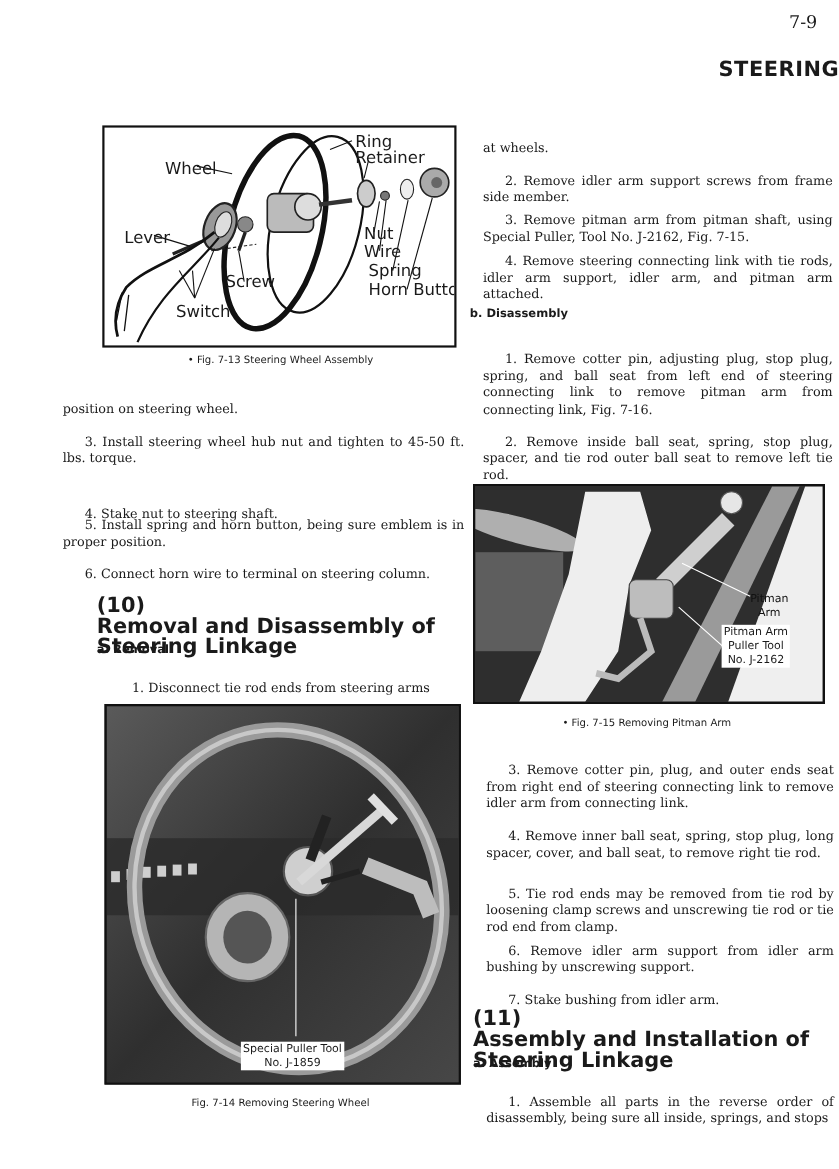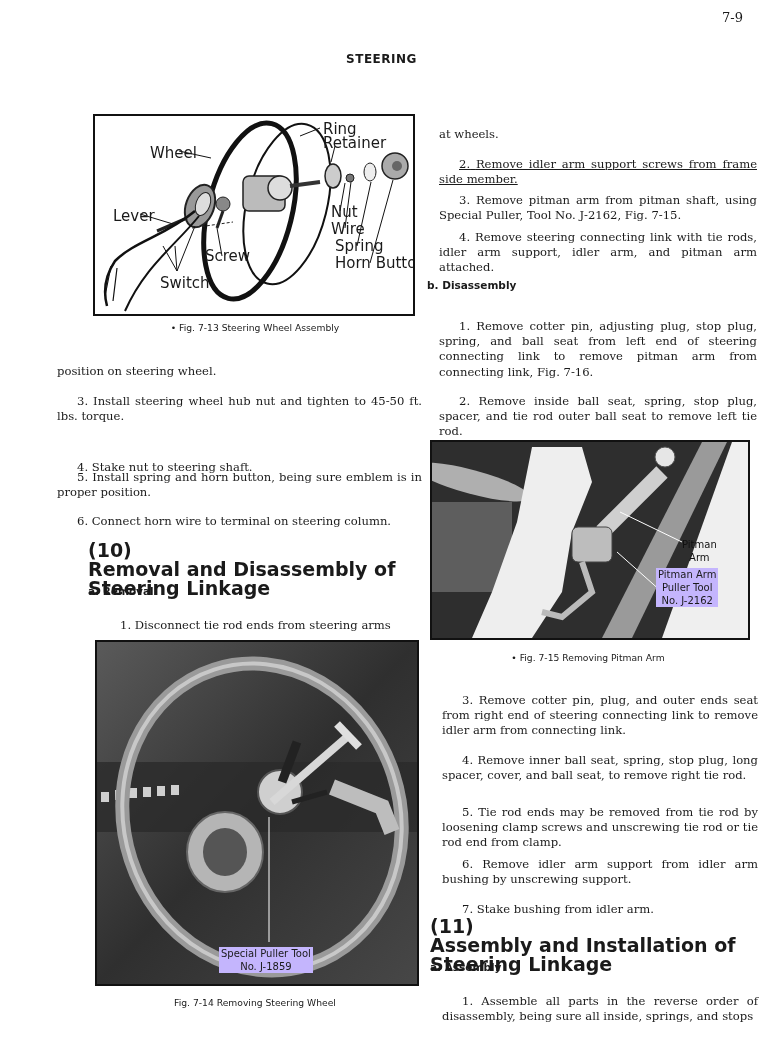--- a/index.html
+++ b/index.html
@@ -1,32 +1,32 @@
 <!DOCTYPE html>
 <html><head>
   <meta charset="utf-8">
   <style>
     html, body { margin: 0; padding: 0; background: #ffffff; }
     body { width: 763px; height: 1063px; position: relative; overflow: hidden; color: #1a1a1a; }
     .serif { font-family: "DejaVu Serif", "Liberation Serif", serif; }
     .sans { font-family: "DejaVu Sans", "Liberation Sans", sans-serif; }
     .abs { position: absolute; }
-    .page-number { right: 20px; top: 10px; font-size: 13px; }
-    .running-head { left: 0; width: 763px; top: 52px; text-align: center; font-size: 12px; font-weight: bold; letter-spacing: 0.5px; }
+    .page-number { right: 20px; top: 10px; font-size: 16px; }
+    .running-head { left: 0; width: 763px; top: 52px; text-align: right; font-size: 19px; font-weight: bold; letter-spacing: 0.5px; }
     .para { font-size: 11.6px; line-height: 15.2px; text-align: justify; margin: 12px; }
     .para .indent { display: inline-block; width: 20px; }
     .caption { font-size: 9.2px; text-align: center; }
     .subhead { font-size: 10.5px; font-weight: bold; }
     .section-head { font-size: 19px; font-weight: bold; line-height: 19px; }
     .section-head .num { display: inline-block; width: 55px; }
     .section-head .ttl { display: inline-block; vertical-align: top; }
     .figure-frame { border: 2px solid #111; background: #fff; overflow: hidden; }
     .photo { background: #3a3a3a; }
     .label { font-size: 15px; position: absolute; white-space: nowrap; }
-    .label-box { background: #c4b5fd; padding: 0 2px; font-size: 10px; line-height: 13px; text-align: center; position: absolute; }
+    .label-box { background: #ffffff; padding: 0 2px; font-size: 10px; line-height: 13px; text-align: center; position: absolute; }
   </style>
 </head>
 <body>
 
 <div class="abs serif page-number">7-9</div>
 <div class="abs sans running-head">STEERING</div>
 
 <div class="abs figure-frame" style="left:93px; top:114px; width:318px; height:198px;">
   <svg width="318" height="198" viewBox="0 0 318 198" style="position:absolute;left:0;top:0;">
 
@@ -150,21 +150,21 @@
   </svg>
   <div class="label-box sans" style="left:122px; top:305px;">
     <span>Special Puller Tool</span><br>
     <span>No. J-1859</span>
   </div>
 </div>
 <div class="abs sans caption" style="left:95px; top:997px; width:320px;">Fig. 7-14  Removing Steering Wheel</div>
 
 <p class="abs serif para" style="left:427px; top:115px; width:318px;">at wheels.</p>
 
-<p class="abs serif para" style="left:427px; top:145px; width:318px;text-decoration:underline;">
+<p class="abs serif para" style="left:427px; top:145px; width:318px;">
   <span class="indent"></span><span>2.</span> <span>Remove idler arm support screws from frame side member.</span>
 </p>
 <p class="abs serif para" style="left:427px; top:181px; width:318px;">
   <span class="indent"></span><span>3.</span> <span>Remove pitman arm from pitman shaft, using Special Puller, Tool No. J-2162, Fig. 7-15.</span>
 </p>
 <p class="abs serif para" style="left:427px; top:218px; width:318px;">
   <span class="indent"></span><span>4.</span> <span>Remove steering connecting link with tie rods, idler arm support, idler arm, and pitman arm attached.</span>
 </p>
 
 <div class="abs sans subhead" style="left:427px; top:279px;">b.  Disassembly</div>

